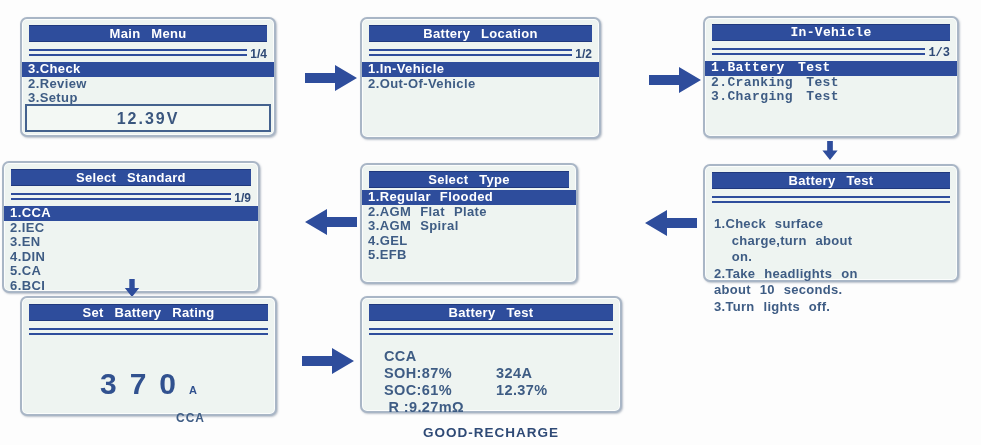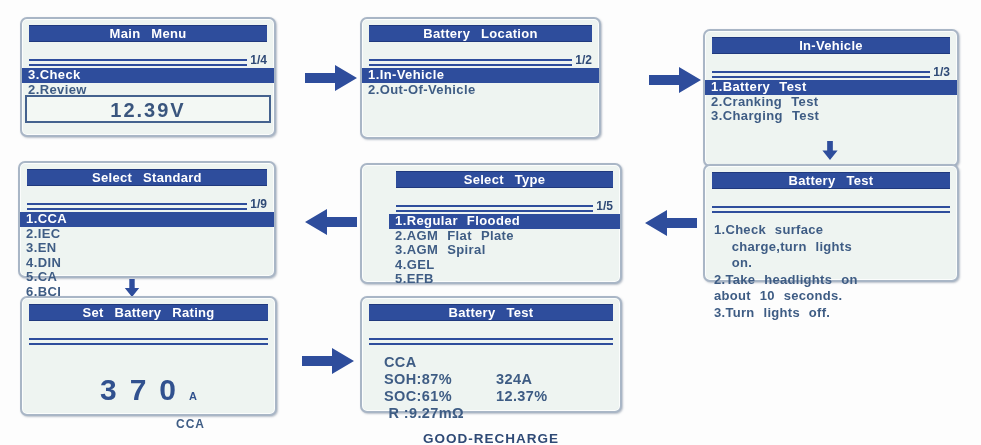--- a/index.html
+++ b/index.html
@@ -32,22 +32,22 @@
     border-bottom:1px solid #20397d;
     color:#fff;
     font-size:13px;
     line-height:15px;
     height:17px;
     text-align:center;
     word-spacing:7px;
     letter-spacing:.3px;
   }
   .rulerow{
-    display:flex;align-items:flex-end;
-    margin:13px 7px 0;
+    display:flex;align-items:flex-start;
+    margin:7px 7px 0;
     height:11px;
   }
   .rule{
     flex:1;height:7px;
     border-top:2px solid var(--accent-blue);
     border-bottom:2px solid var(--accent-blue);
   }
   .page{
     font-size:12px;color:var(--verdict-blue);
     margin-left:3px;line-height:11px;
@@ -57,26 +57,26 @@
     font-size:13px;
     height:14.5px;line-height:14.5px;
     padding:0 6px;
     word-spacing:5px;letter-spacing:.4px;
     white-space:pre;
     color:var(--text-blue);
   }
   .item.sel{background:var(--accent-blue);color:#fff;}
 
   .voltbox{
-    position:absolute;left:3px;right:3px;bottom:12px;
+    position:absolute;left:3px;right:3px;bottom:3px;
     height:28px;line-height:26px;
     border:2px solid #44628e;
     background:#f3f8f4;
     text-align:center;
-    font-size:20px;letter-spacing:2px;
+    font-size:16px;letter-spacing:2px;
     color:#3a567e;
   }
 
   .steps{margin:9px 0 0 9px;}
   .stepline{
     font-size:13px;line-height:16.5px;
     white-space:pre;word-spacing:5px;letter-spacing:.3px;
   }
 
   .ratingline{margin-top:28px;text-align:center;}
@@ -135,40 +135,40 @@
       <div class="item">2.Out-Of-Vehicle</div>
     </div>
   </div>
 
   <div class="arrow" style="left:649px;top:67px;width:52px;height:26px;">
     <svg viewBox="0 0 52 26">
         <polygon points="0,8 30,8 30,0 52,13 30,26 30,18 0,18"></polygon>
       </svg>
   </div>
 
-  <div class="screen" style="left:703px;top:29px;width:256px;height:138px;">
+  <div class="screen" style="left:703px;top:16px;width:256px;height:122px;font-family:Liberation Mono, monospace;">
     <div class="titlebar">In-Vehicle</div>
     <div class="rulerow">
       <div class="rule"></div>
       <span class="page">1/3</span>
     </div>
     <div class="items">
       <div class="item sel">1.Battery Test</div>
       <div class="item">2.Cranking Test</div>
       <div class="item">3.Charging Test</div>
     </div>
   </div>
 
   <div class="arrow" style="left:822px;top:141px;width:16px;height:19px;">
     <svg viewBox="0 0 16 20">
         <polygon points="5,0 11,0 11,10 16,10 8,20 0,10 5,10"></polygon>
       </svg>
   </div>
 
-  <div class="screen" style="left:18px;top:161px;width:258px;height:117px;">
+  <div class="screen" style="left:2px;top:161px;width:258px;height:132px;">
     <div class="titlebar">Select Standard</div>
     <div class="rulerow">
       <div class="rule"></div>
       <span class="page">1/9</span>
     </div>
     <div class="items">
       <div class="item sel">1.CCA</div>
       <div class="item">2.IEC</div>
       <div class="item">3.EN</div>
       <div class="item">4.DIN</div>
@@ -176,26 +176,22 @@
       <div class="item">6.BCI</div>
     </div>
   </div>
 
   <div class="arrow" style="left:305px;top:209px;width:52px;height:26px;">
     <svg viewBox="0 0 52 26">
         <polygon points="52,8 22,8 22,0 0,13 22,26 22,18 52,18"></polygon>
       </svg>
   </div>
 
-  <div class="screen" style="left:360px;top:163px;width:262px;height:121px;padding-left:27px;">
+  <div class="screen" style="left:360px;top:163px;width:218px;height:121px;">
     <div class="titlebar">Select Type</div>
-    <div class="rulerow">
-      <div class="rule"></div>
-      <span class="page">1/5</span>
-    </div>
     <div class="items">
       <div class="item sel">1.Regular Flooded</div>
       <div class="item">2.AGM Flat Plate</div>
       <div class="item">3.AGM Spiral</div>
       <div class="item">4.GEL</div>
       <div class="item">5.EFB</div>
     </div>
   </div>
 
   <div class="arrow" style="left:645px;top:210px;width:52px;height:26px;">
@@ -204,21 +200,21 @@
       </svg>
   </div>
 
   <div class="screen" style="left:703px;top:164px;width:256px;height:118px;">
     <div class="titlebar">Battery Test</div>
     <div class="rulerow">
       <div class="rule"></div>
     </div>
     <div class="steps">
       <div class="stepline">1.Check surface</div>
-      <div class="stepline">  charge,turn lights</div>
+      <div class="stepline">  charge,turn about</div>
       <div class="stepline">  on.</div>
       <div class="stepline">2.Take headlights on</div>
       <div class="stepline">about 10 seconds.</div>
       <div class="stepline">3.Turn lights off.</div>
     </div>
   </div>
 
   <div class="arrow" style="left:124px;top:279px;width:16px;height:18px;">
     <svg viewBox="0 0 16 20">
         <polygon points="5,0 11,0 11,10 16,10 8,20 0,10 5,10"></polygon>

